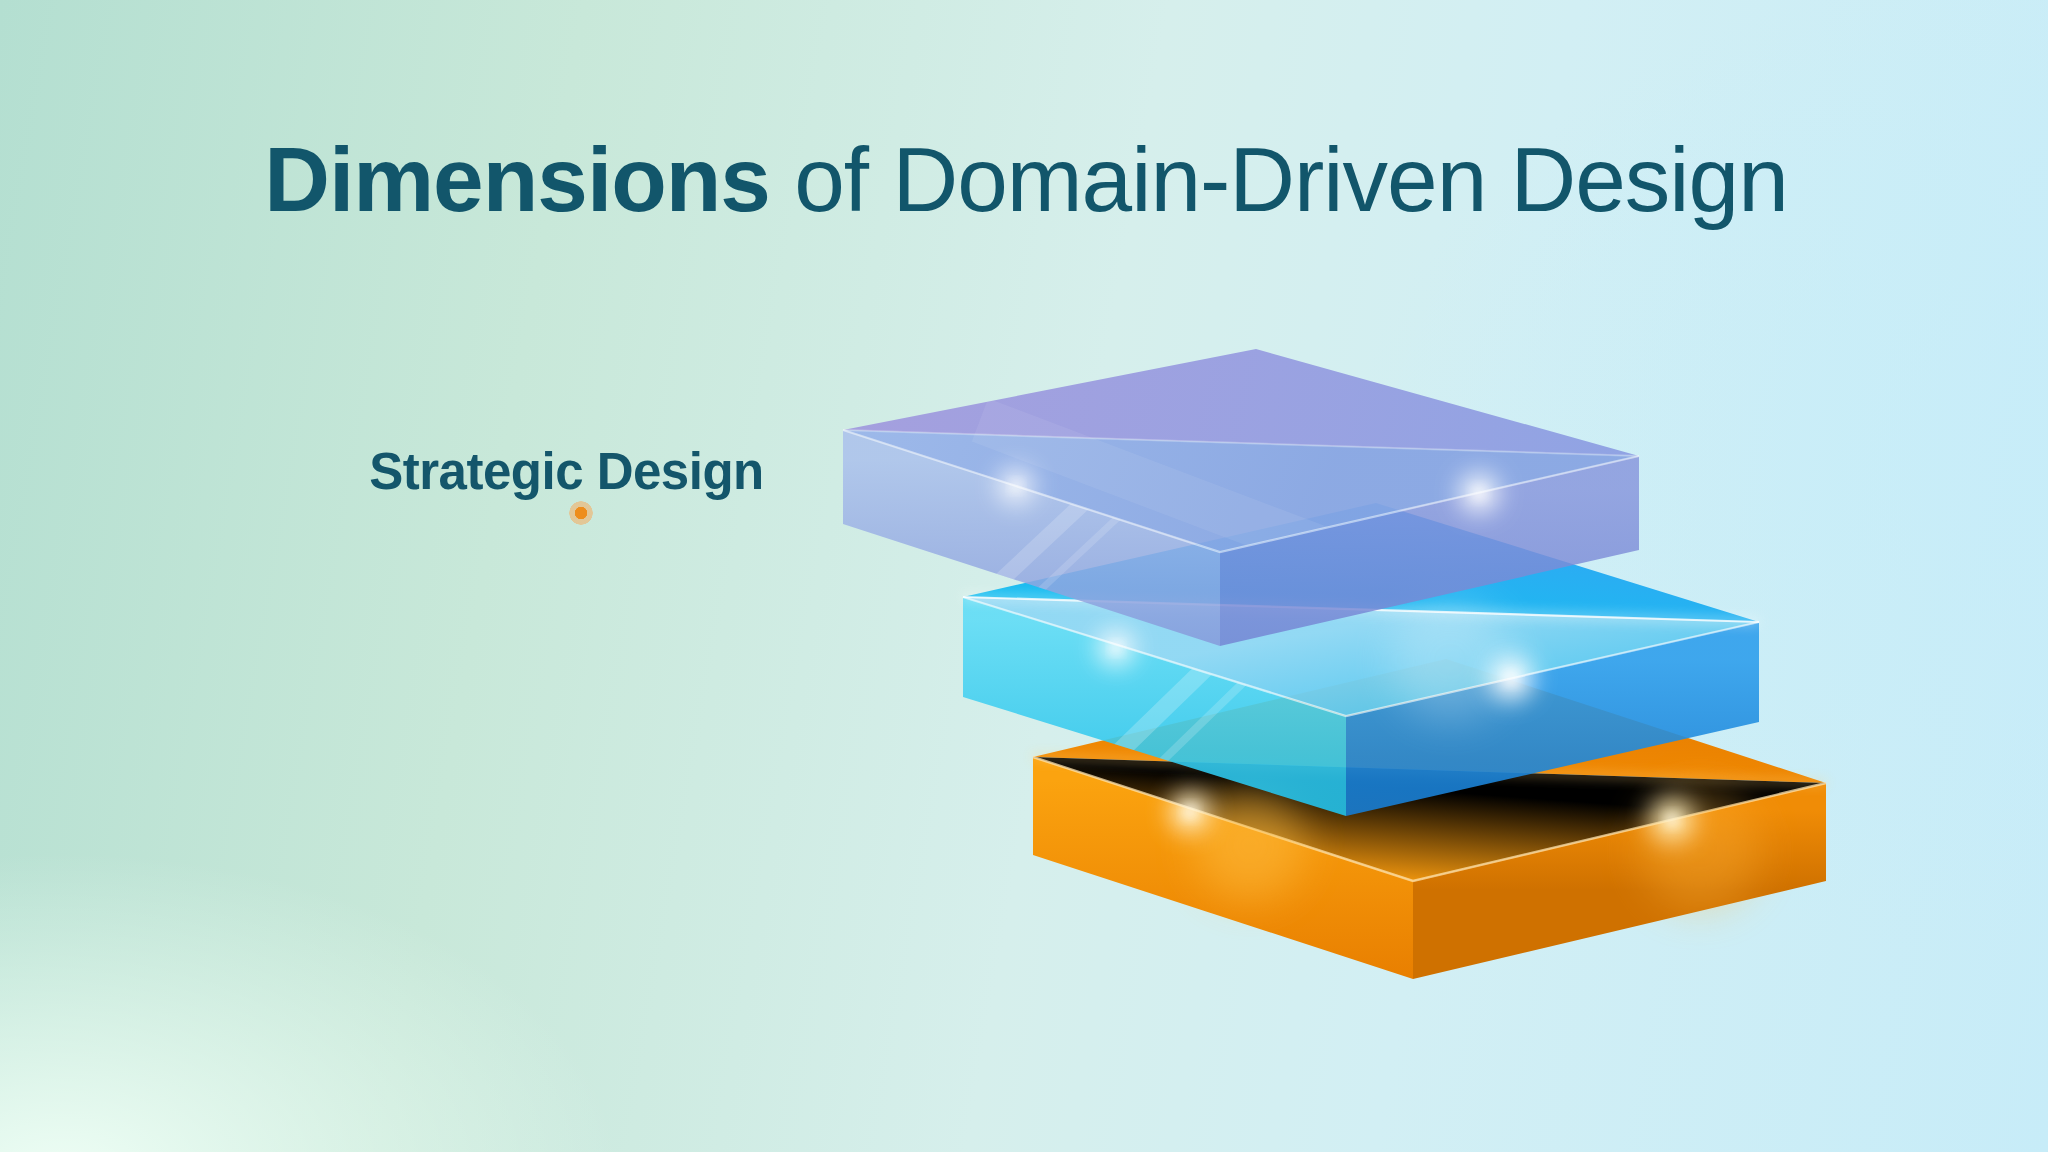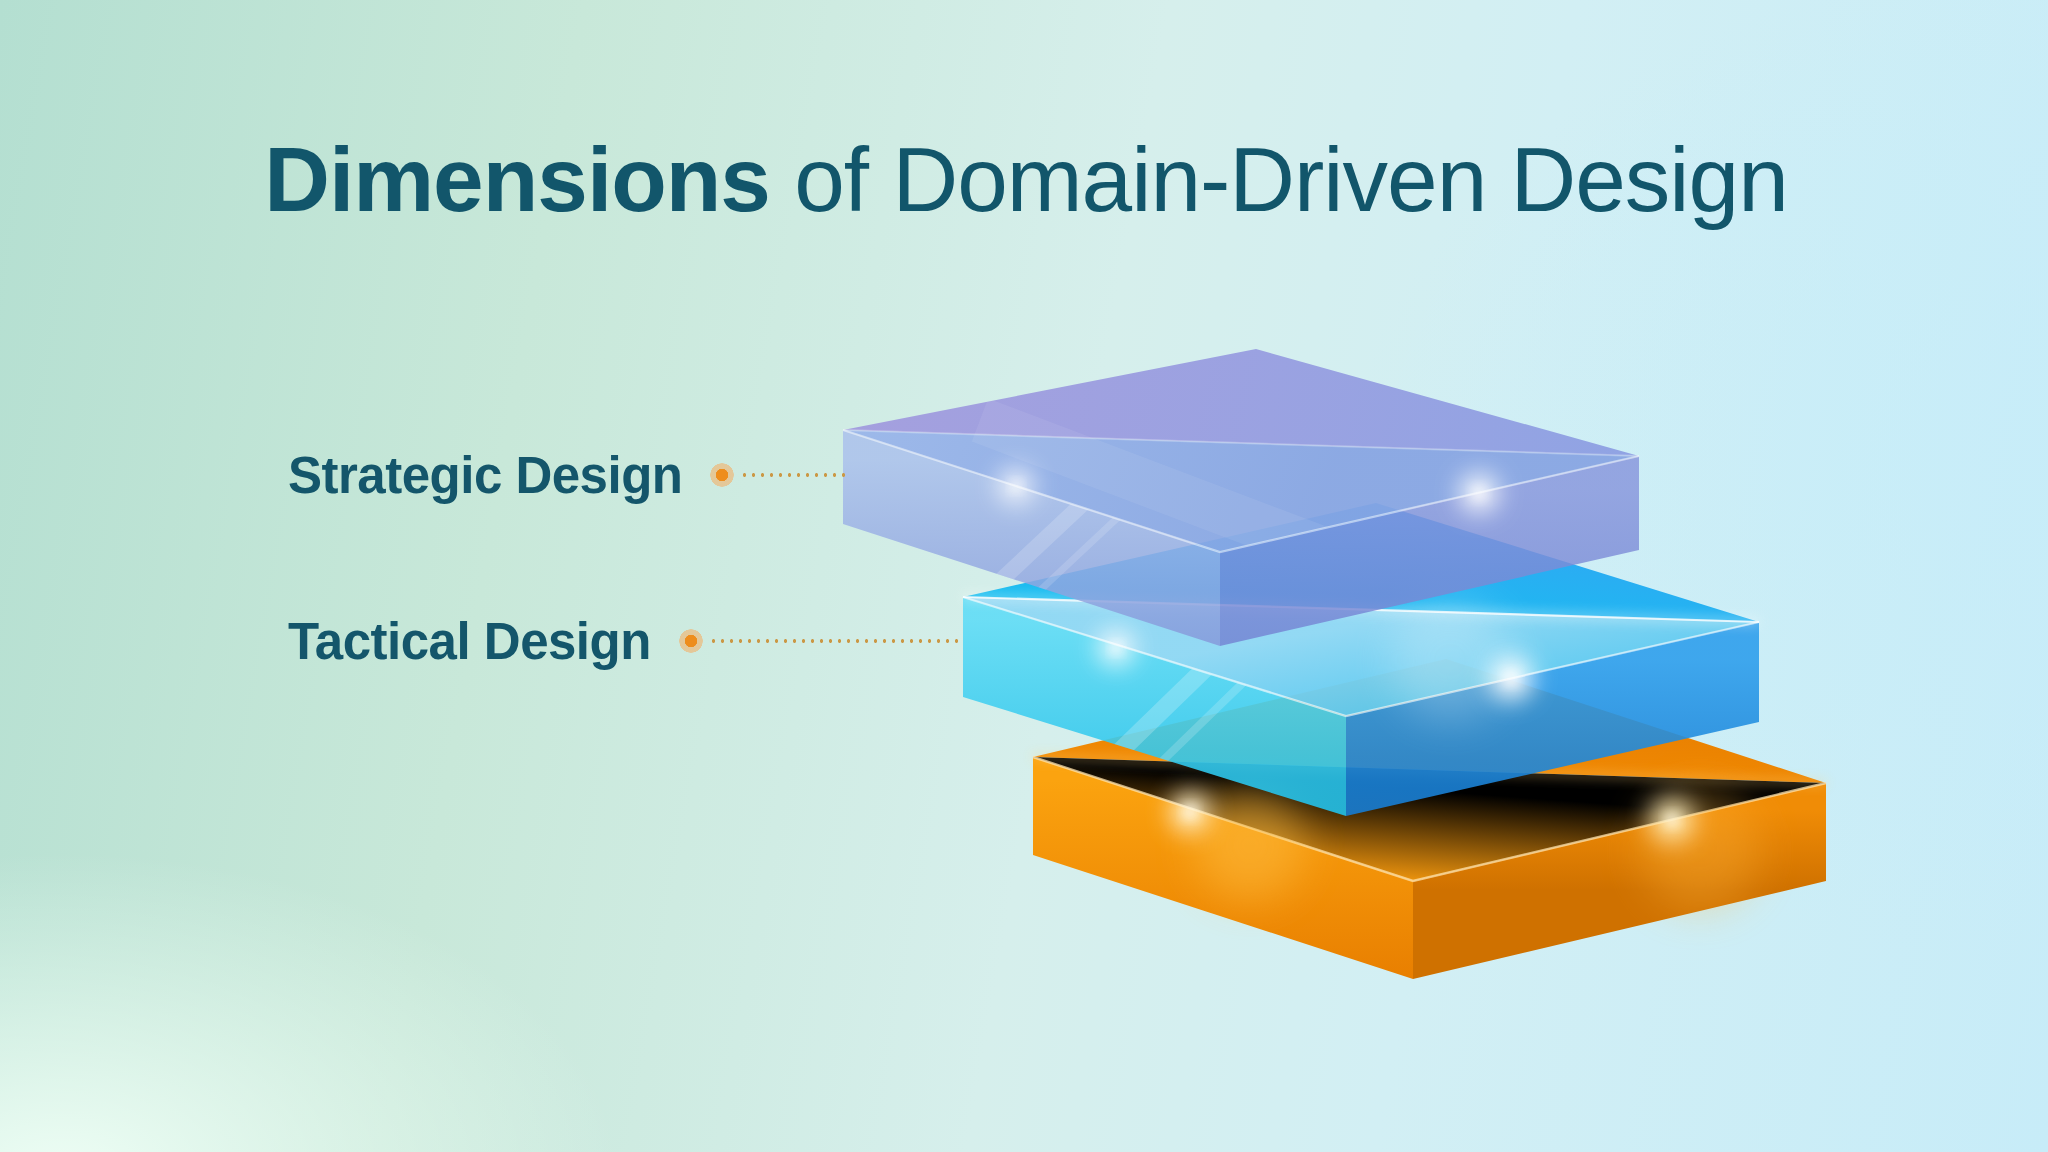--- a/index.html
+++ b/index.html
@@ -12,21 +12,21 @@
       linear-gradient(100deg,#b4dfd1 0%,#c8e8d9 26%,#d6efec 52%,#d2eff4 70%,#c7ecf8 100%);
   }
   .title{
     position:absolute;left:0;top:128px;width:100%;
     text-align:center;font-size:91px;letter-spacing:-1px;
     color:#12566b;white-space:nowrap;line-height:1.1;
   }
   .title .hl{font-weight:700;}
   .title .rest{font-weight:400;}
   .label-row{
-    position:absolute;display:flex;align-items:center;height:66px;
+    position:absolute;display:flex;align-items:center;height:66px;flex-direction:column;
   }
   .row-strategic{left:288px;top:442px;width:557px;}
   .row-tactical{left:288px;top:608px;width:675px;}
   .row-collaboration{left:288px;top:770px;width:744px;}
   .layer-label{
     font-size:51px;font-weight:700;color:#14566b;letter-spacing:-.5px;white-space:nowrap;
   }
   .marker{
     width:24px;height:24px;margin-left:28px;flex:0 0 auto;border-radius:50%;
     background:radial-gradient(circle,#ee8d1c 0 6px,rgba(243,176,104,.6) 6.5px 11.5px,rgba(243,176,104,0) 12px);
@@ -175,20 +175,15 @@
       <circle cx="1479" cy="493" r="6" fill="#ffffff" opacity=".92" filter="url(#blur6)"></circle>
     </g>
   </svg>
 
   <div class="label-row row-strategic">
     <span class="layer-label">Strategic Design</span>
     <span class="marker"></span>
     <span class="dots"></span>
   </div>
 
-  <div class="label-row row-tactical">
-    <span class="layer-label">Tactical Design</span>
-    <span class="marker"></span>
-    <span class="dots"></span>
-  </div>
 
 
 </div>
 
 </body></html>

